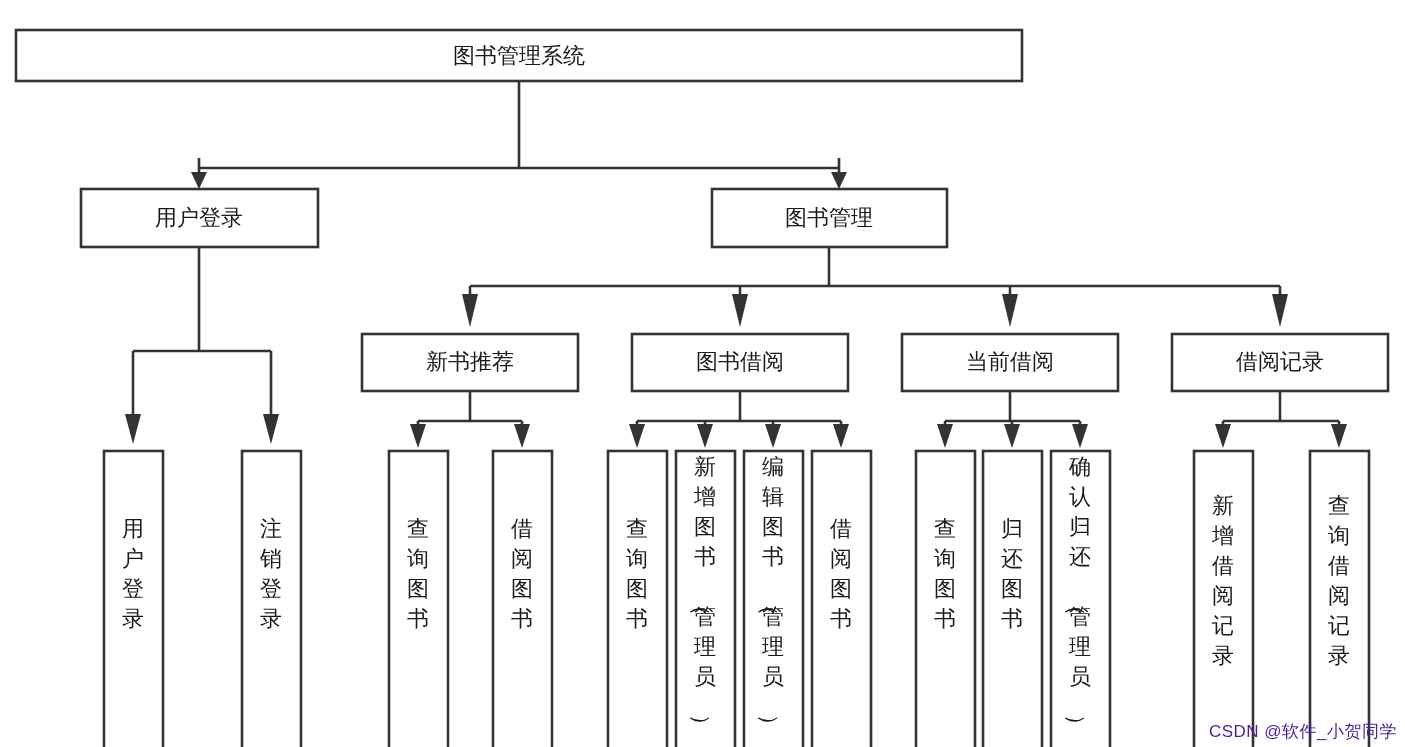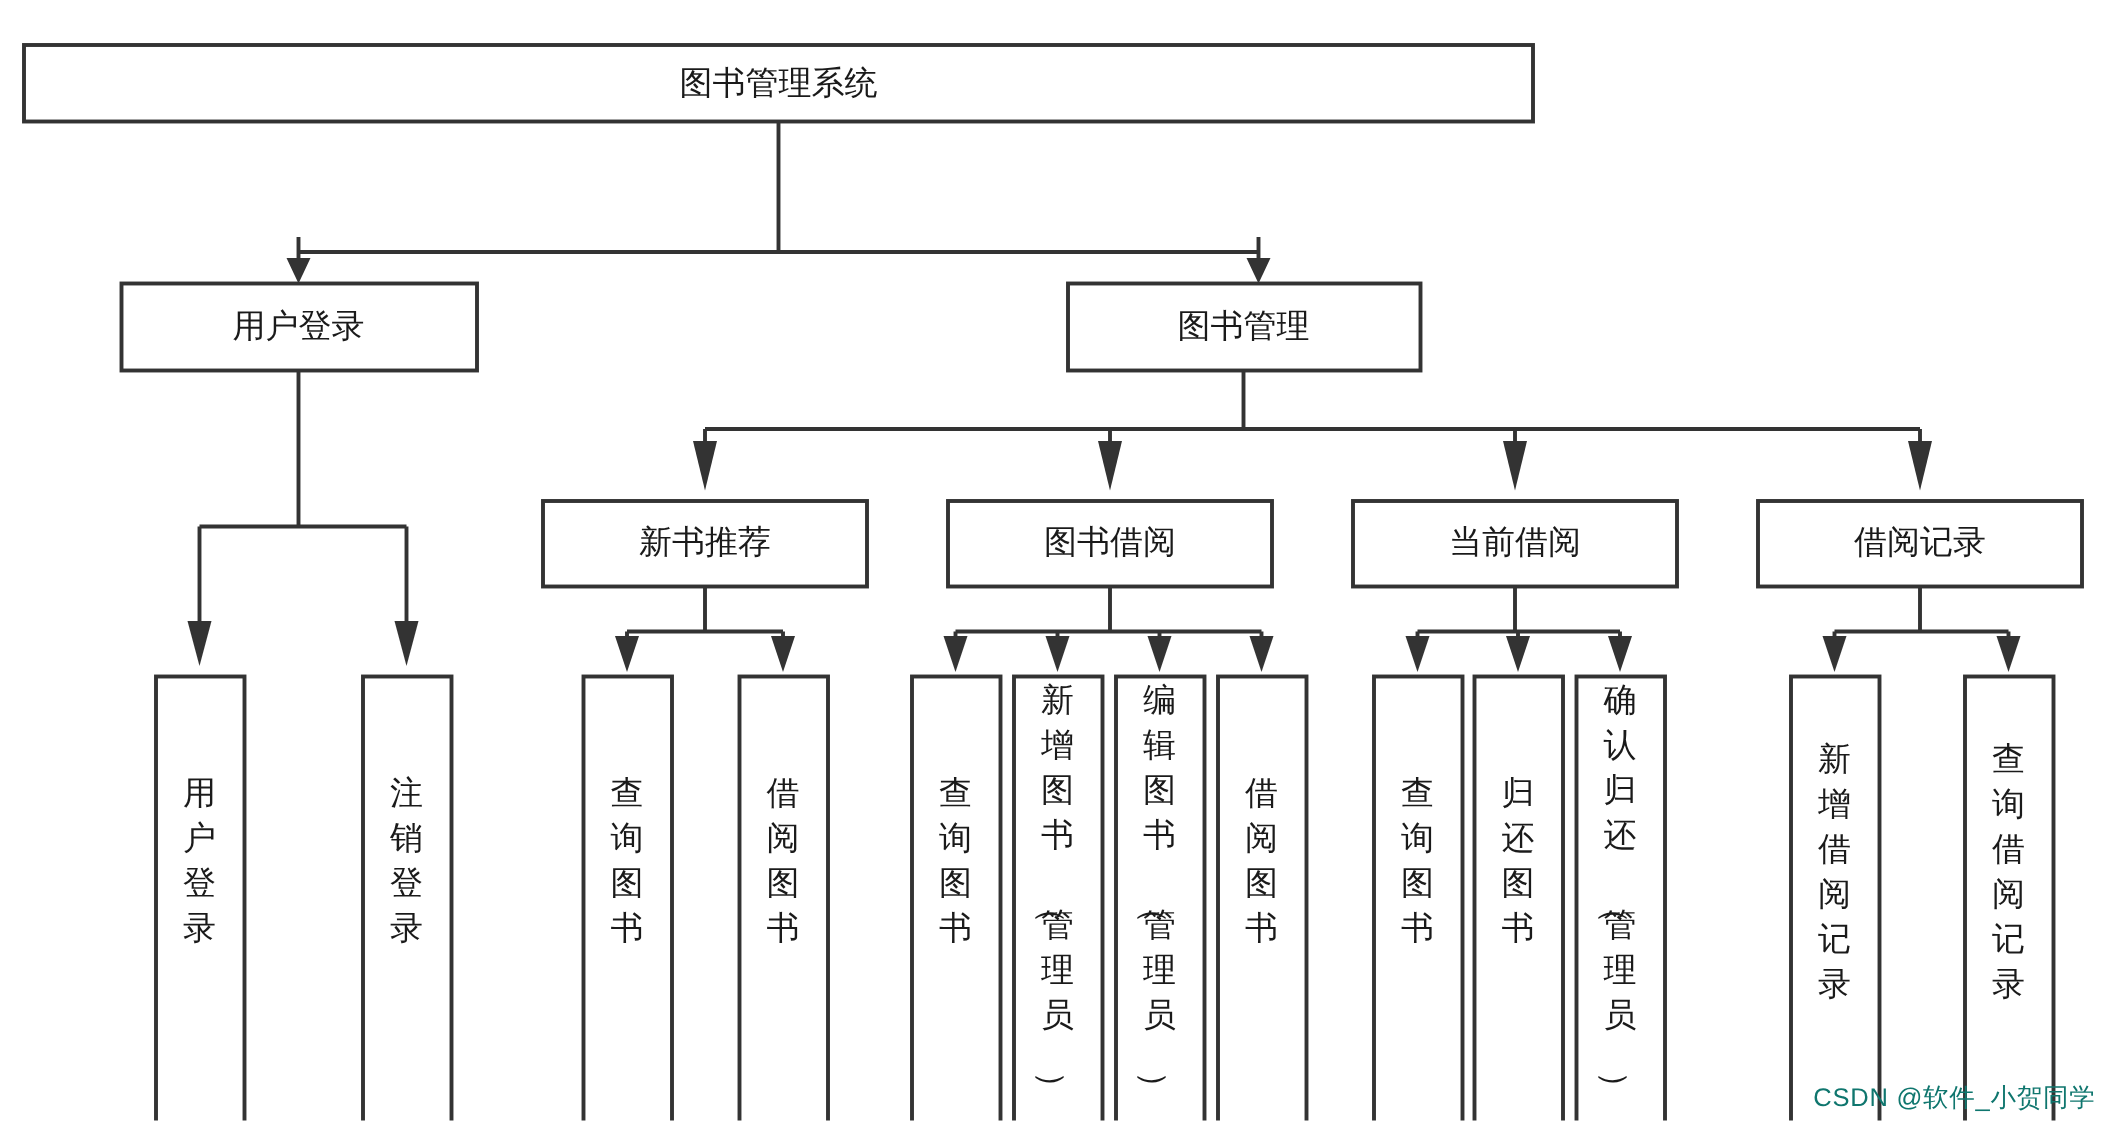--- a/index.html
+++ b/index.html
@@ -53,21 +53,21 @@
     font-size: 22px;
     fill: #1a1a1a;
     text-anchor: middle;
   }
   .watermark {
     position: absolute;
     right: 8px;
     bottom: 20px;
     font-family: "Liberation Sans", "DejaVu Sans", sans-serif;
     font-size: 17px;
-    color: #0f766e;
+    color: #4c1d95;
     letter-spacing: 0.5px;
     white-space: nowrap;
   }
 </style>
 </head>
 <body>
 
 <div id="diagram-root">
 
   <svg class="chart-svg" viewBox="0 0 1405 747" xmlns="http://www.w3.org/2000/svg">

